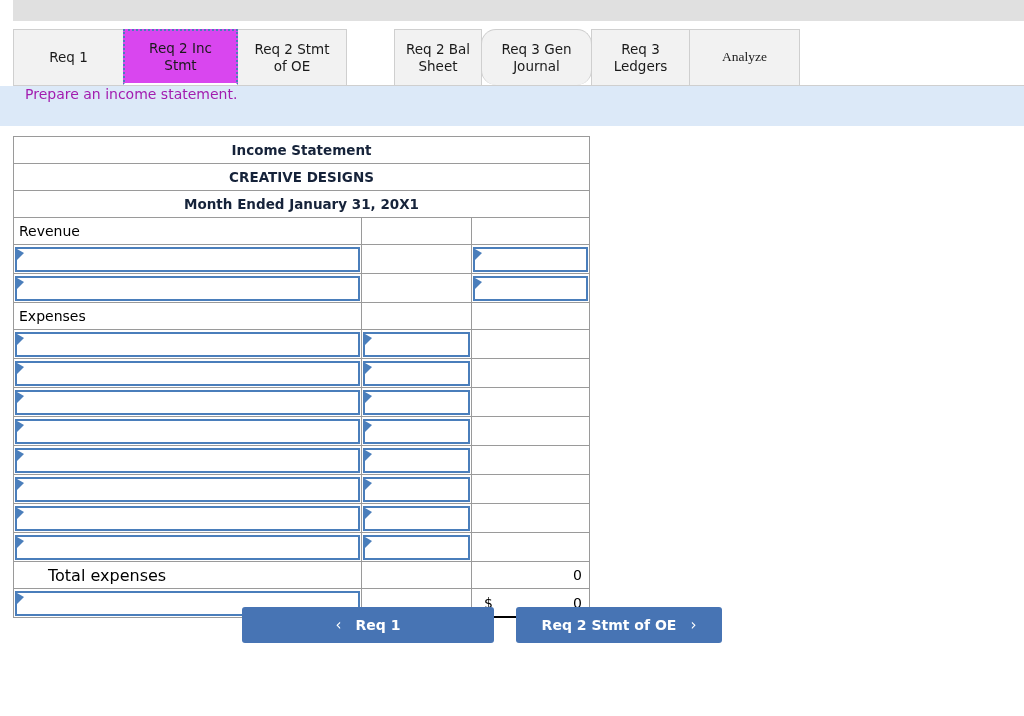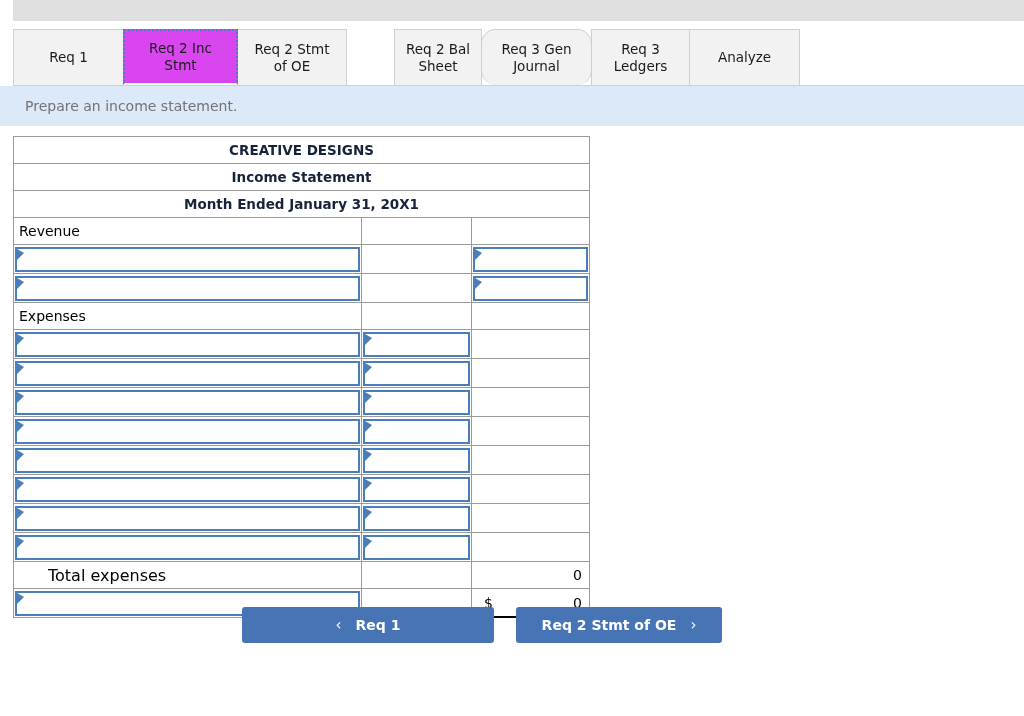--- a/index.html
+++ b/index.html
@@ -75,25 +75,25 @@
 
   
   .instruction {
     position: absolute;
     left: 0;
     top: 86px;
     width: 1024px;
     height: 40px;
     background: #dce9f8;
     display: flex;
-    align-items: center;
+    align-items: flex-start;
     box-sizing: border-box;
     padding-left: 25px;
     font-size: 14px;
-    color: #737373;
+    color: #a21caf;
   }
 
   
   .stmt-wrap {
     position: absolute;
     left: 13px;
     top: 136px;
     width: 576px;
   }
   table.stmt {
@@ -225,44 +225,44 @@
       </div>
       <div class="tab" style="width: 88px; margin-left: 48px;">
         <span>Req 2 Bal Sheet</span>
       </div>
       <div class="tab" style="width: 111px; border-radius: 15px;">
         <span>Req 3 Gen Journal</span>
       </div>
       <div class="tab" style="width: 99px;">
         <span>Req 3 Ledgers</span>
       </div>
-      <div class="tab" style="width: 111px;">
+      <div class="tab" style="width: 111px; font-family: Liberation Serif, serif;">
         <span>Analyze</span>
       </div>
     </div>
 </div>
 <div class="tabbar-underline"></div>
 
 <div class="instruction">
   <span>Prepare an income statement.</span>
 </div>
 
 <div class="stmt-wrap">
   <table class="stmt">
     <colgroup>
       <col class="c-label">
         <col class="c-mid">
         <col class="c-right">
     </colgroup>
     <tbody id="stmt-body">
         <tr class="hdr">
+          <td colspan="3">Income Statement</td>
+        </tr>
+        <tr class="hdr">
           <td colspan="3">CREATIVE DESIGNS</td>
-        </tr>
-        <tr class="hdr">
-          <td colspan="3">Income Statement</td>
         </tr>
         <tr class="hdr">
           <td colspan="3">Month Ended January 31, 20X1</td>
         </tr>
         <tr>
           <td class="section-label">Revenue</td>
           <td></td>
           <td></td>
         </tr>
         <tr>

